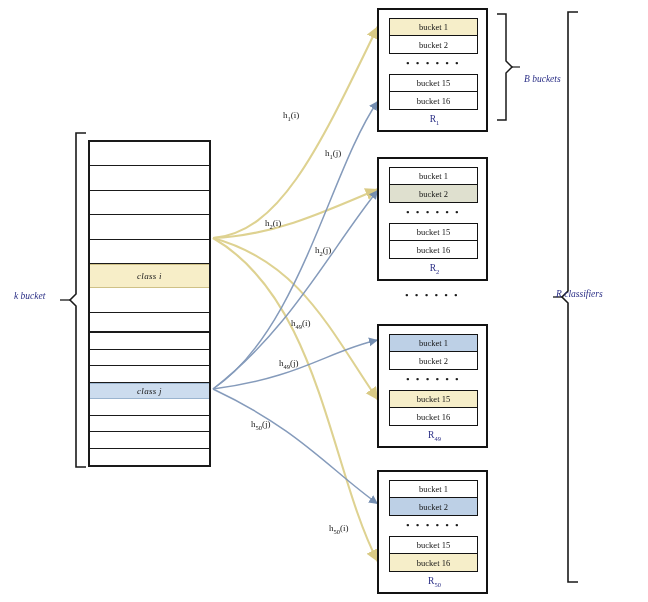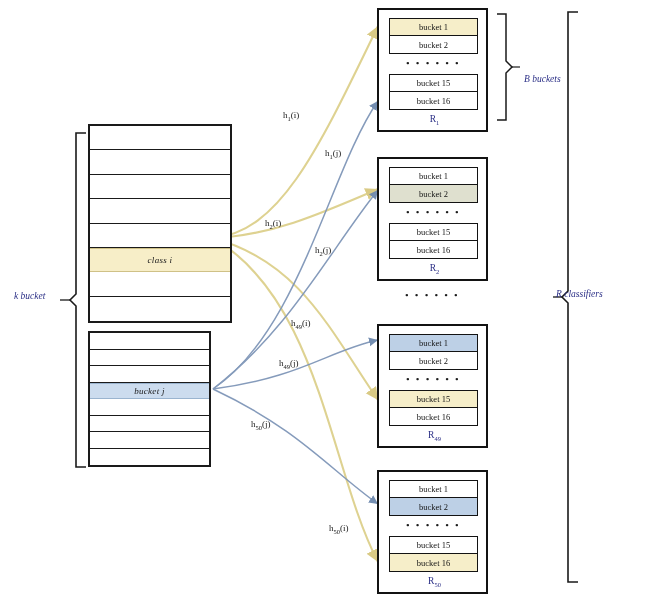--- a/index.html
+++ b/index.html
@@ -81,38 +81,38 @@
       <path d="M497,14 L506,14 L506,61 L512,67 L506,73 L506,120 L497,120"></path>
       <path d="M512,67 L520,67" stroke-width="1.2"></path>
     </g>
 
     <g stroke="#1a1a1a" stroke-width="1.6" fill="none">
       <path d="M578,12 L568,12 L568,291 L562,297 L568,303 L568,582 L578,582"></path>
       <path d="M562,297 L553,297" stroke-width="1.3"></path>
     </g>
   </svg>
 
-  <div class="class-table" style="left:88px;top:124px;width:144px;height:199px;">
+  <div class="class-table" style="left:88px;top:140px;width:123px;height:199px;">
     <div class="class-row" style="height:12.5%"></div>
     <div class="class-row" style="height:12.5%"></div>
     <div class="class-row" style="height:12.5%"></div>
     <div class="class-row" style="height:12.5%"></div>
     <div class="class-row" style="height:12.5%"></div>
     <div class="class-row hl-yellow" style="height:12.5%">class i</div>
     <div class="class-row" style="height:12.5%"></div>
     <div class="class-row" style="height:12.5%"></div>
   </div>
 
   <div class="dots" style="left:88px;top:340px;width:123px;">• • • • • •</div>
 
   <div class="class-table" style="left:88px;top:331px;width:123px;height:136px;">
     <div class="class-row" style="height:12.5%"></div>
     <div class="class-row" style="height:12.5%"></div>
     <div class="class-row" style="height:12.5%"></div>
-    <div class="class-row hl-blue" style="height:12.5%">bucket j</div>
+    <div class="class-row hl-blue" style="height:12.5%">class j</div>
     <div class="class-row" style="height:12.5%"></div>
     <div class="class-row" style="height:12.5%"></div>
     <div class="class-row" style="height:12.5%"></div>
     <div class="class-row" style="height:12.5%"></div>
   </div>
 
   <div class="anno" style="left:14px;top:291px;">k bucket</div>
 
   <div class="hlabel" style="left:283px;top:110px;">
     <span>h</span><sub>1</sub><span>(i)</span>

